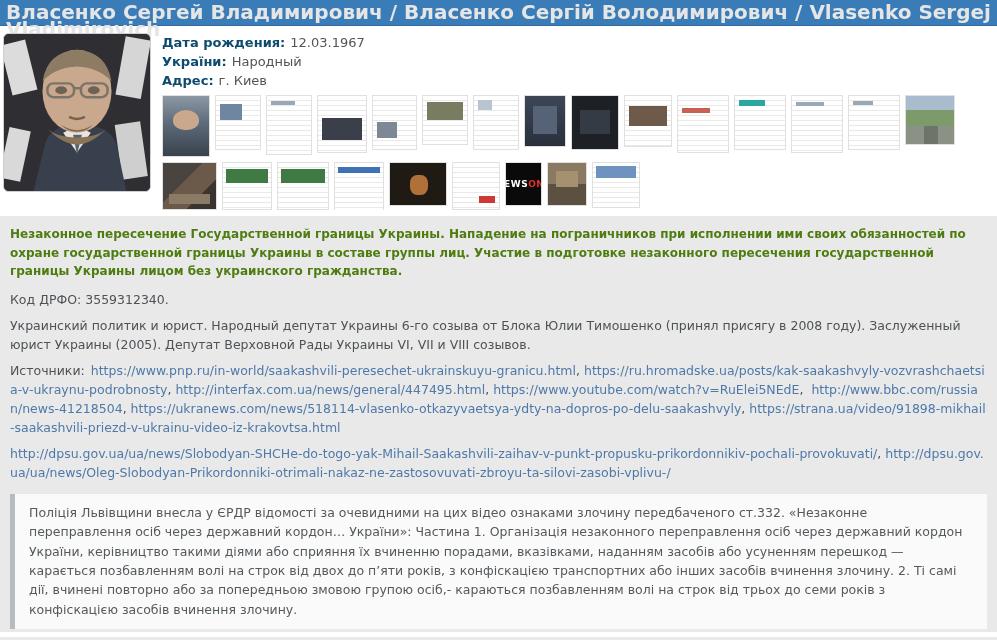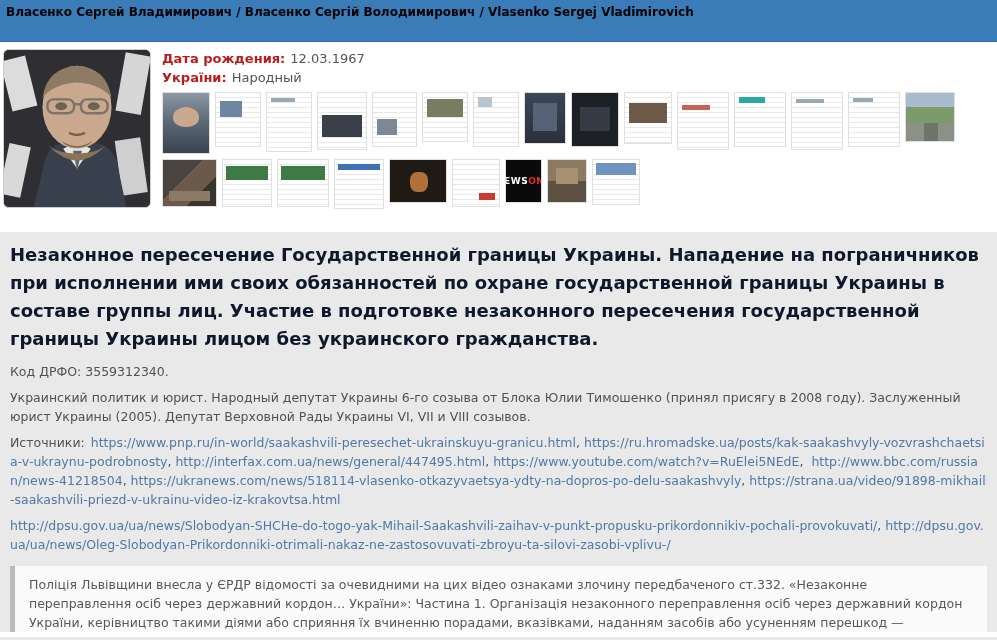--- a/index.html
+++ b/index.html
@@ -4,34 +4,34 @@
 <style>
   * { margin:0; padding:0; box-sizing:border-box; }
   html,body { background:#fff; }
   body { font-family:"DejaVu Sans","Liberation Sans",sans-serif; }
   .viewport {
     position:relative; width:997px; height:640px; overflow:hidden;
     background:#fff; margin:0 auto;
   }
   
   .titlebar {
-    background:#3a7cb8; color:#000000; font-weight:bold; font-size:12px;
-    padding:4px 6px 5px 6px; line-height:17px; height:42px;
+    background:#3a7cb8; color:#e5e5e5; font-weight:bold; font-size:20px;
+    padding:4px 6px 5px 6px; line-height:17px; height:26px;
     border-bottom:1px solid #2f6ba3;
   }
   
   .profile-top { display:flex; height:184px; overflow:hidden; padding:7px 0 0 3px; }
   .photo-wrap {
     flex:0 0 148px; width:148px; height:159px; border-radius:6px; overflow:hidden;
     border:1px solid #cfcfcf; background:#2b2b30;
   }
   .photo-wrap svg { display:block; width:100%; height:100%; }
   .right-col { flex:1 1 auto; margin-left:11px; min-width:0; }
   .info-lines { font-size:13px; line-height:19px; color:#555; }
-  .info-line b { color:#b91c1c; margin-right:5px; }
+  .info-line b { color:#0c4a6e; margin-right:5px; }
   .thumbs {
     margin-top:5px; width:834px; display:flex; flex-wrap:wrap;
     gap:5px; align-items:flex-start; align-content:flex-start;
   }
   .thumb {
     position:relative; flex:0 0 auto; overflow:hidden;
     border:1px solid #e0e0e0; background:#fff;
     display:flex; align-items:center; justify-content:center;
   }
   .thumb.page {
@@ -40,21 +40,21 @@
   }
   .thumb .accent { position:absolute; }
   .thumb .t1 { color:#fff; font-weight:bold; font-size:9px; letter-spacing:.5px; position:relative; }
   .thumb .t2 { color:#e23126; font-weight:bold; font-size:9px; letter-spacing:.5px; position:relative; }
   
   .details {
     background:#e9e9e9; margin-top:6px; padding:9px 10px 10px 10px;
     color:#4d5256; font-size:12.5px; line-height:1.52;
   }
   .details p { margin:0 0 7px 0; }
-  .lead { font-weight:bold; color:#0f172a; font-size:18px; line-height:1.55; margin-bottom:9px !important; }
+  .lead { font-weight:bold; color:#4d7c0f; font-size:12px; line-height:1.55; margin-bottom:9px !important; }
   .lnk { color:#4e79a8; text-decoration:none; cursor:pointer; word-break:break-all; }
   .trail { white-space:pre-wrap; }
   .src-label { margin-right:2px; }
   blockquote.quote {
     background:#fafafa; border-left:5px solid #b7bbbe;
     margin:12px 0 0 0; padding:9px 14px 10px 14px;
     color:#54595d; font-size:12.5px; line-height:1.55;
   }
   
   .next-strip {
@@ -97,20 +97,23 @@
     </div>
 
     <div class="right-col">
       <div class="info-lines">
         <div class="info-line">
           <b>Дата рождения:</b><span>12.03.1967</span>
         </div>
           <div class="info-line">
           <b>України:</b><span>Народный</span>
         </div>
+          <div class="info-line">
+          <b>Адрес:</b><span>г. Киев</span>
+        </div>
       </div>
 
       <div class="thumbs">
         <div class="thumb" style="width: 48px; height: 62px; background: linear-gradient(rgb(141, 152, 164) 0%, rgb(93, 107, 122) 45%, rgb(57, 66, 78) 100%);">
           <div class="accent" style="left: 10px; top: 14px; width: 26px; height: 20px; background: rgb(201, 168, 142); border-radius: 50% 50% 45% 45%;"></div>
           <span class="t1"></span>
             <span class="t2"></span>
         </div>
           <div class="thumb page" style="width: 46px; height: 55px;">
           <div class="accent" style="left: 4px; top: 8px; width: 22px; height: 16px; background: rgb(110, 134, 160);"></div>

